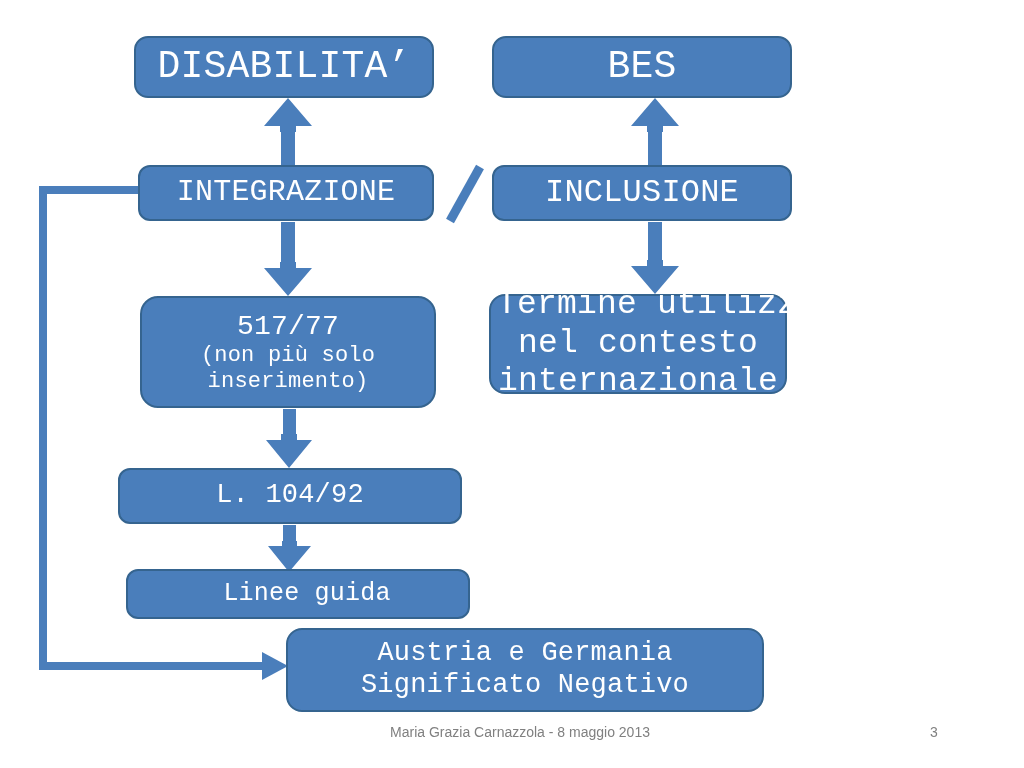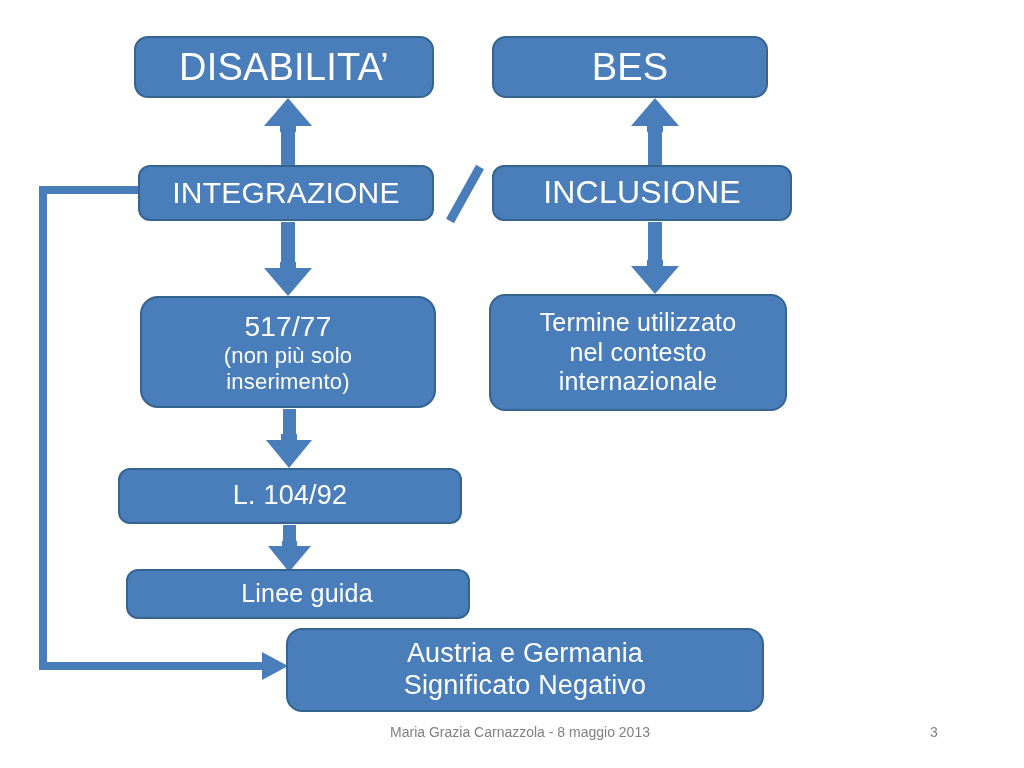--- a/index.html
+++ b/index.html
@@ -49,52 +49,53 @@
     justify-content: center;
     text-align: center;
     line-height: 1.18;
     font-weight: normal;
     letter-spacing: 0.2px;
     padding: 2px 6px;
   }
 
   .node .lines {
     width: 100%;
+    font-family: Liberation Mono, monospace;
   }
   .node .ln {
     display: block;
     white-space: nowrap;
   }
 
   
   #node-disabilita {
     left: 134px;  top: 36px;  width: 300px; height: 62px;
     font-size: 38px; border-radius: 14px;
   }
   #node-bes {
-    left: 492px;  top: 36px;  width: 276px; height: 62px;
+    left: 492px;  top: 36px;  width: 300px; height: 62px;
     font-size: 38px; border-radius: 14px;
   }
   #node-integrazione {
     left: 138px;  top: 165px; width: 296px; height: 56px;
     font-size: 30px; border-radius: 12px;
   }
   #node-inclusione {
     left: 492px;  top: 165px; width: 300px; height: 56px;
     font-size: 32px; border-radius: 12px;
   }
   #node-517 {
     left: 140px;  top: 296px; width: 296px; height: 112px;
     border-radius: 18px;
   }
   #node-517 .ln-main { font-size: 28px; }
   #node-517 .ln-sub  { font-size: 22px; }
   #node-termine {
-    left: 489px;  top: 294px; width: 298px; height: 117px;
-    font-size: 25px; border-radius: 16px;
+    left: 489px;  top: 294px; width: 298px; height: 100px;
+    font-size: 33px; border-radius: 16px;
   }
   #node-104 {
     left: 118px;  top: 468px; width: 344px; height: 56px;
     font-size: 27px; border-radius: 12px;
   }
   #node-linee {
     left: 126px;  top: 569px; width: 344px; height: 50px;
     font-size: 25px; border-radius: 12px; padding-left: 24px;
   }
   #node-austria {

